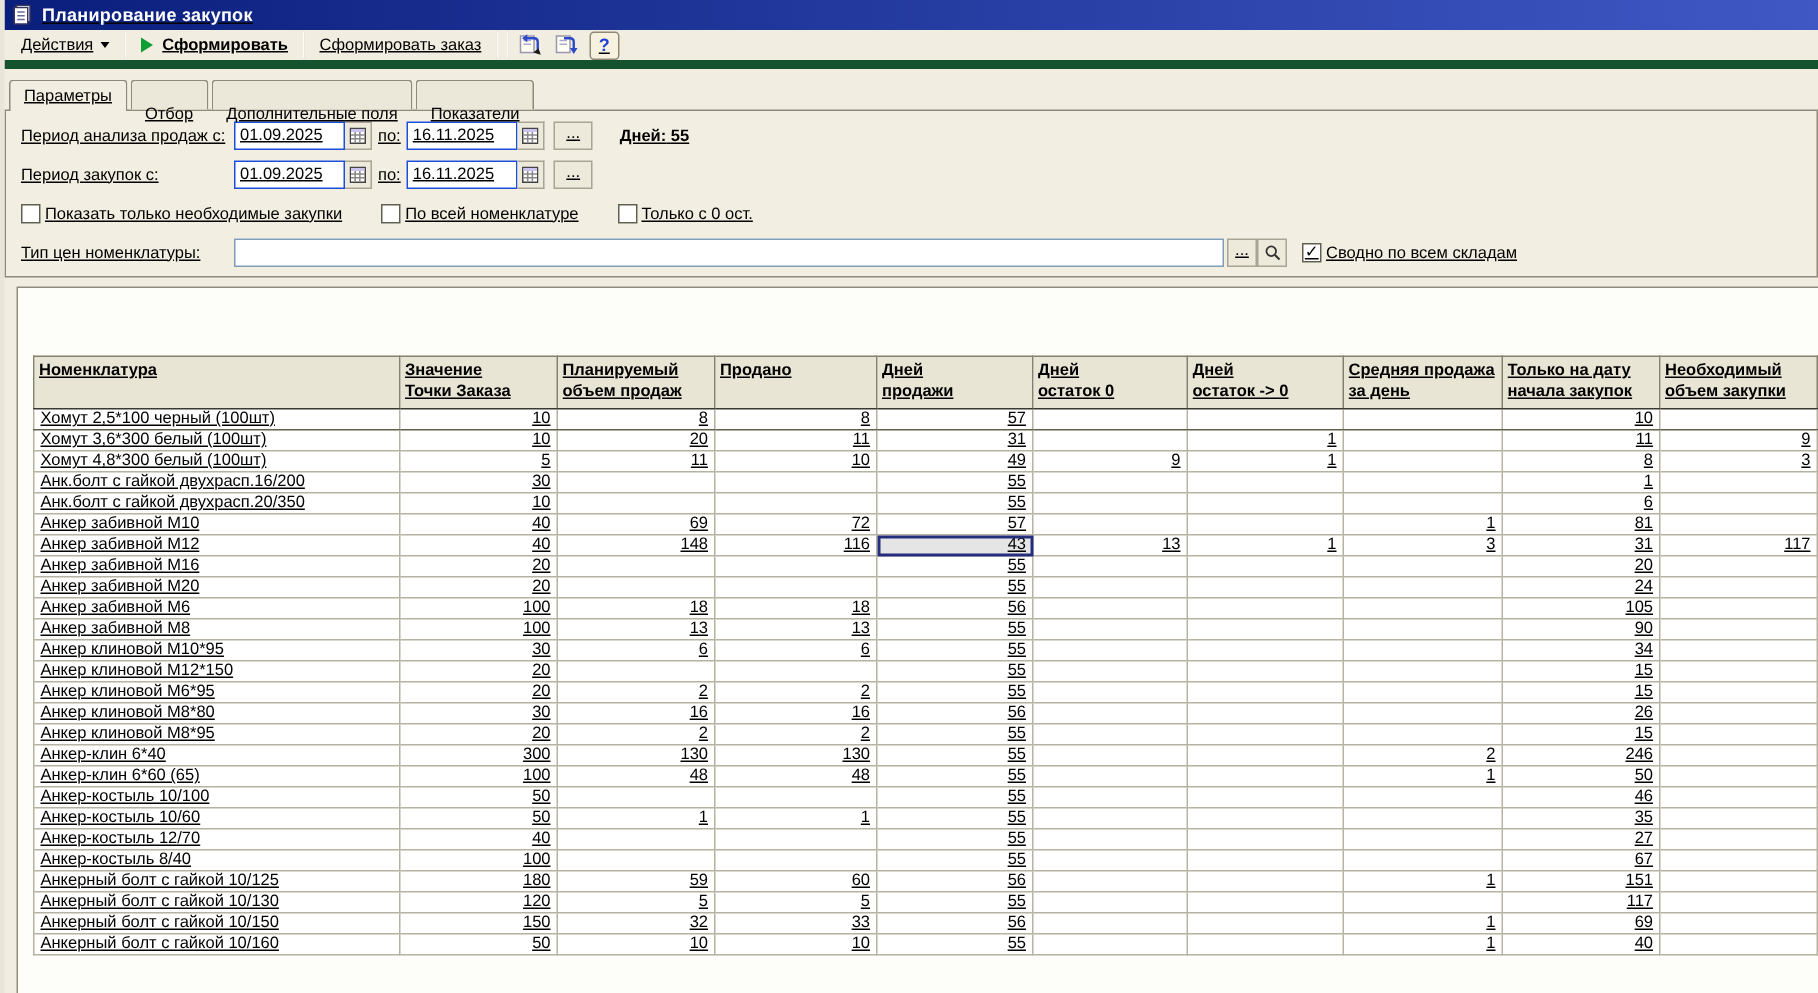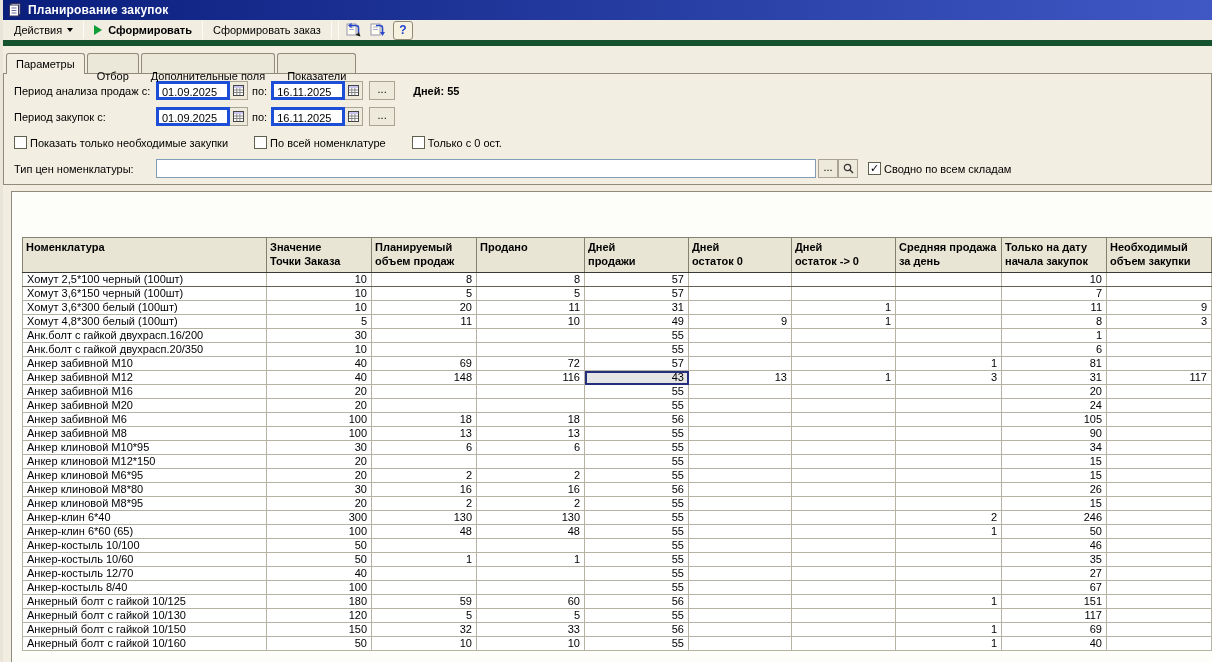--- a/index.html
+++ b/index.html
@@ -1,18 +1,18 @@
 <!DOCTYPE html>
 <html><head>
 <meta charset="utf-8">
 <style>
   * { margin:0; padding:0; box-sizing:border-box; }
   html,body { width:1212px; height:662px; overflow:hidden; }
   body { font-family:"Liberation Sans", sans-serif; font-size:11px; color:#000; background:#f1ede0; }
-  .window { position:relative; width:1212px; height:662px; background:#f1ede0; border-left:3px solid #e9e5d8; overflow:hidden; }
+  .window { position:relative; width:1212px; height:662px; background:#f1ede0; border-left:3px solid #e9e5d8; overflow:hidden;text-decoration:underline; }
 
   
   .titlebar { height:20px; background:linear-gradient(to right,#0a1e7c,#3f58c4); display:flex; align-items:center; padding-left:4px; }
   .titlebar .ticon { width:16px; height:14px; margin-right:5px; }
   .titlebar .ttext { color:#fff; font-weight:bold; font-size:12px; letter-spacing:.2px; }
 
   
   .toolbar { height:26px; background:#f1ede0; display:flex; align-items:center; padding:0 4px;
              border-bottom:6px solid #14532d; }
   .tbtn { display:flex; align-items:center; padding:3px 7px; height:22px; cursor:default; white-space:nowrap; }
@@ -30,21 +30,21 @@
   .tabstrip { display:flex; align-items:flex-end; height:27px; padding-left:3px; position:relative; z-index:2; }
   .tab { background:#ece8d9; border:1px solid #8f8a7a; border-bottom:none; border-radius:3px 3px 0 0;
          padding:16px 9px 3px; margin-right:2px; height:19px; white-space:nowrap; }
   .tab.active { background:#f2eee1; height:21px; padding-top:4px; margin-bottom:-1px; position:relative; z-index:3; }
 
   
   .params { position:relative; margin:0; border:1px solid #8f8a7a; background:#f2eee1; height:112px; width:1209px; z-index:1; }
   .p-row { display:flex; align-items:center; margin:7px 0 0 10px; height:19px; }
   .p-label { width:142px; white-space:nowrap; }
   .fld { display:flex; align-items:stretch; height:19px; }
-  .fld .val { width:74px; background:#fff; border:3px solid #1d4ed8; padding:2px 3px 0; white-space:nowrap; }
+  .fld .val { width:74px; background:#fff; border:1px solid #1d4ed8; padding:2px 3px 0; white-space:nowrap; }
   .fld .cal { width:18px; border:1px solid #a9a494; border-left:none; background:#eeeadb;
               display:flex; align-items:center; justify-content:center; }
   .lbl-po { margin:0 4px; }
   .dots-btn { width:26px; height:19px; border:1px solid #a9a494; background:#eeeadb; margin-left:6px;
               display:flex; align-items:center; justify-content:center; padding-bottom:4px; }
   .days { margin-left:18px; font-weight:bold; white-space:nowrap; }
   .cb { width:13px; height:13px; background:#fff; border:1px solid #60604f; display:inline-flex;
         align-items:center; justify-content:center; font-size:11px; line-height:11px; flex:none; }
   .cb-item { display:flex; align-items:center; margin-right:26px; white-space:nowrap; }
   .cb-item .cb { margin-right:3px; }
@@ -297,32 +297,20 @@
             <td class="c-num">8</td>
             <td class="c-num">8</td>
             <td class="c-num">57</td>
             <td class="c-num"></td>
             <td class="c-num"></td>
             <td class="c-num"></td>
             <td class="c-num">10</td>
             <td class="c-num"></td>
           </tr>
           <tr>
-            <td class="c-name">Хомут 3,6*150 черный (100шт)</td>
-            <td class="c-num">10</td>
-            <td class="c-num">5</td>
-            <td class="c-num">5</td>
-            <td class="c-num">57</td>
-            <td class="c-num"></td>
-            <td class="c-num"></td>
-            <td class="c-num"></td>
-            <td class="c-num">7</td>
-            <td class="c-num"></td>
-          </tr>
-          <tr>
             <td class="c-name">Хомут 3,6*300 белый (100шт)</td>
             <td class="c-num">10</td>
             <td class="c-num">20</td>
             <td class="c-num">11</td>
             <td class="c-num">31</td>
             <td class="c-num"></td>
             <td class="c-num">1</td>
             <td class="c-num"></td>
             <td class="c-num">11</td>
             <td class="c-num">9</td>

